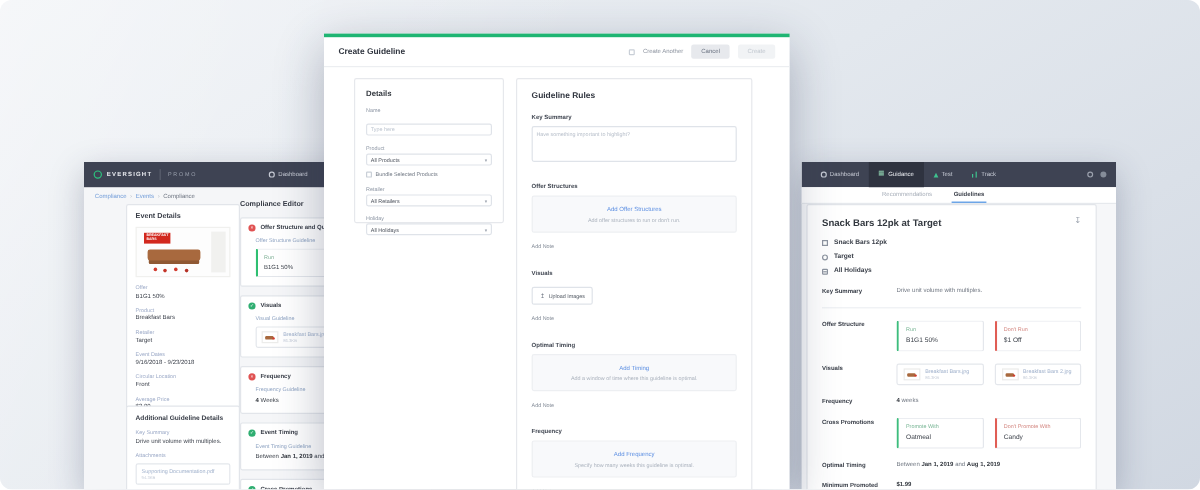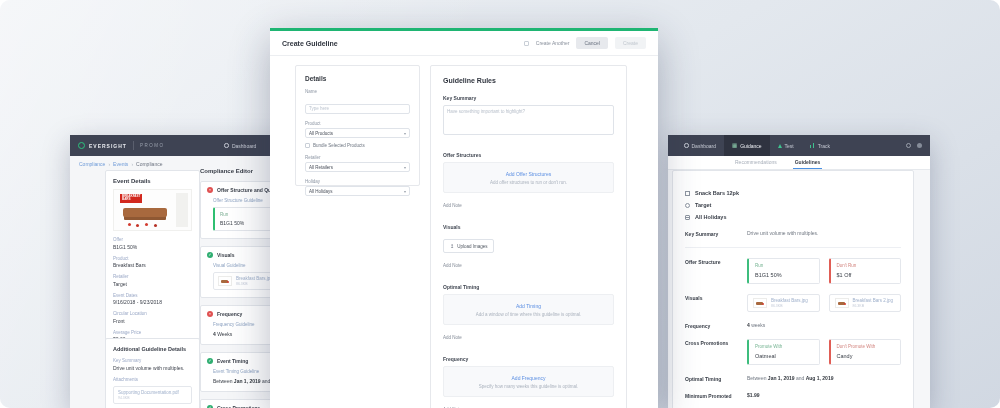--- a/index.html
+++ b/index.html
@@ -332,20 +332,24 @@
         <i class="icon-dot"></i>
       </span>
     </header>
 
     <div class="tabs">
       <span class="tab">Recommendations</span>
       <span class="tab active">Guidelines</span>
     </div>
 
     <div class="card" id="snack-card">
+      <div class="title-row">
+        <h2 class="snack-title">Snack Bars 12pk at Target</h2>
+        <span class="dl-icon">↧</span>
+      </div>
 
       <div class="meta">
         <div class="meta-row">
           <i class="meta-ic"></i>
           <span class="meta-label">Snack Bars 12pk</span>
         </div>
         <div class="meta-row">
           <i class="meta-ic round"></i>
           <span class="meta-label">Target</span>
         </div>

